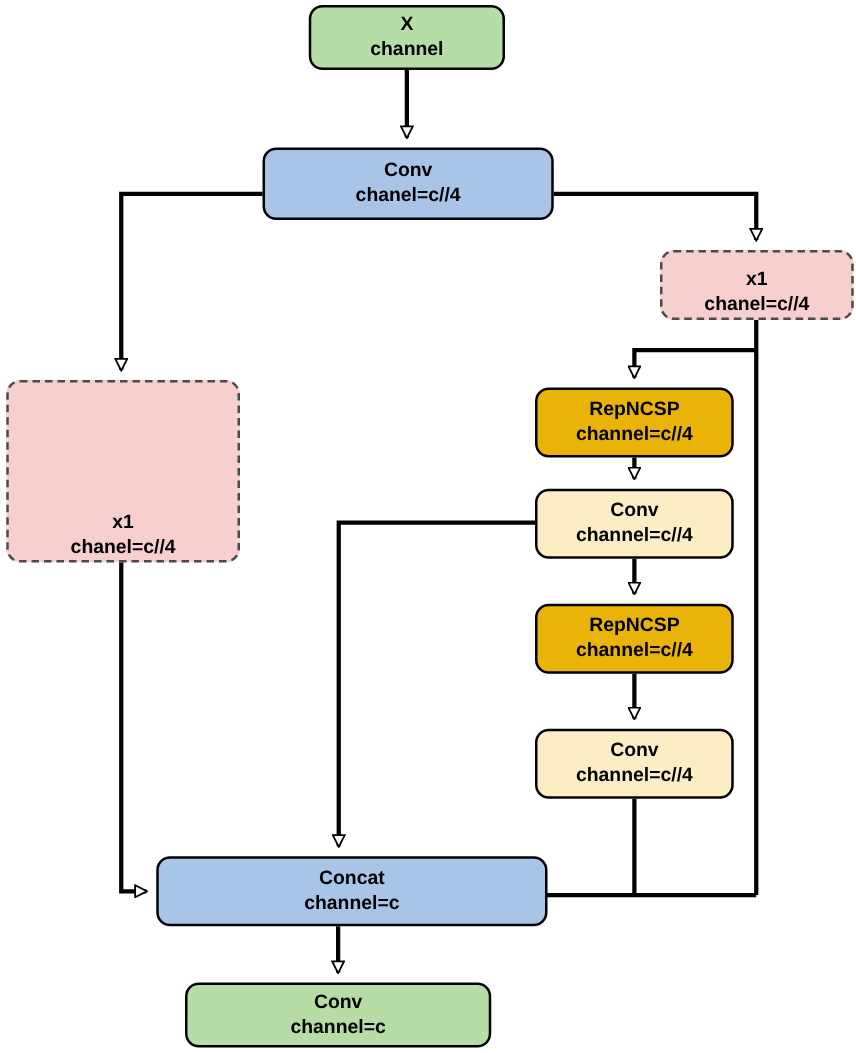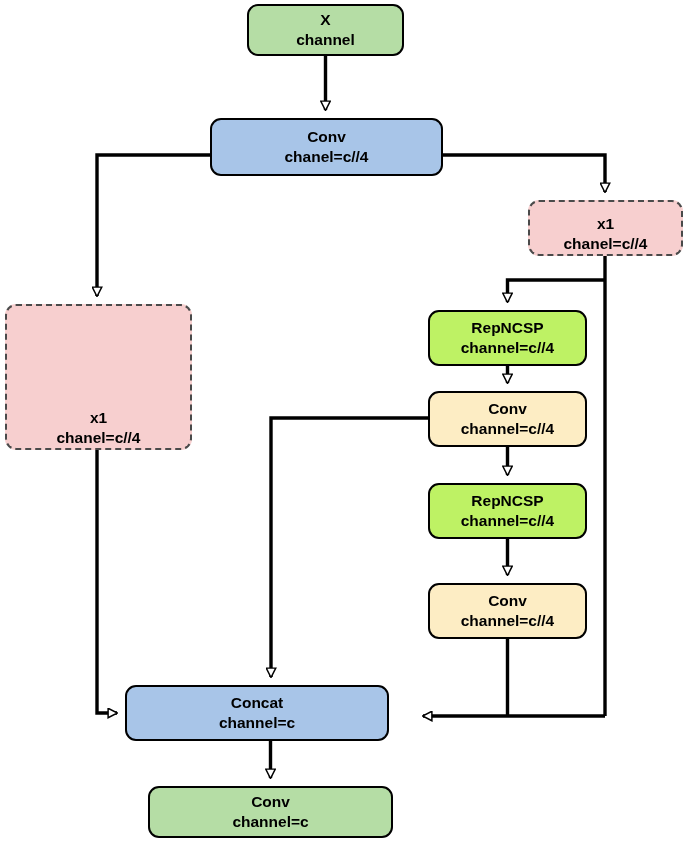--- a/index.html
+++ b/index.html
@@ -44,33 +44,33 @@
   .node .line2 {
     display: block;
     white-space: nowrap;
   }
   .node.dashed {
     border: 2.6px dashed #4a4a4a;
   }
   .node.green  { background: #b5dda5; }
   .node.blue   { background: #a8c5e8; }
   .node.pink   { background: #f7cfcf; justify-content: flex-end; }
-  .node.orange { background: #bef264; }
+  .node.orange { background: #eab308; }
   .node.cream  { background: #fdedc4; }
 
   
   #node-input      { left: 247px; top: 4px;   width: 157px; height: 52px; }
   #node-conv-top   { left: 210px; top: 118px; width: 233px; height: 58px; }
   #node-x1-right   { left: 528px; top: 200px; width: 155px; height: 56px; }
   #node-x1-left    { left: 5px;   top: 304px; width: 187px; height: 146px; }
   #node-repncsp-1  { left: 428px; top: 310px; width: 159px; height: 56px; }
   #node-conv-mid-1 { left: 428px; top: 391px; width: 159px; height: 56px; }
   #node-repncsp-2  { left: 428px; top: 483px; width: 159px; height: 56px; }
   #node-conv-mid-2 { left: 428px; top: 583px; width: 159px; height: 56px; }
-  #node-concat     { left: 125px; top: 685px; width: 264px; height: 56px; }
+  #node-concat     { left: 125px; top: 685px; width: 313px; height: 56px; }
   #node-conv-out   { left: 148px; top: 786px; width: 245px; height: 52px; }
 
   
   #node-x1-left { padding-top: 22px; }
 </style>
 </head>
 <body>
 
 <div id="diagram-root">
 

